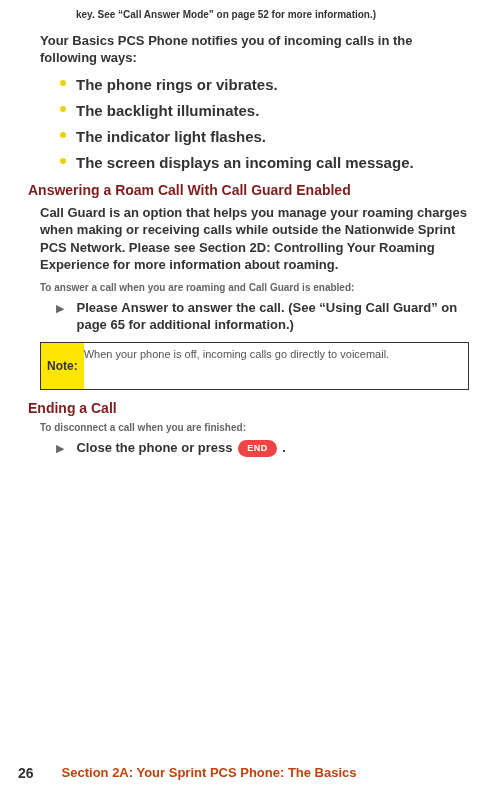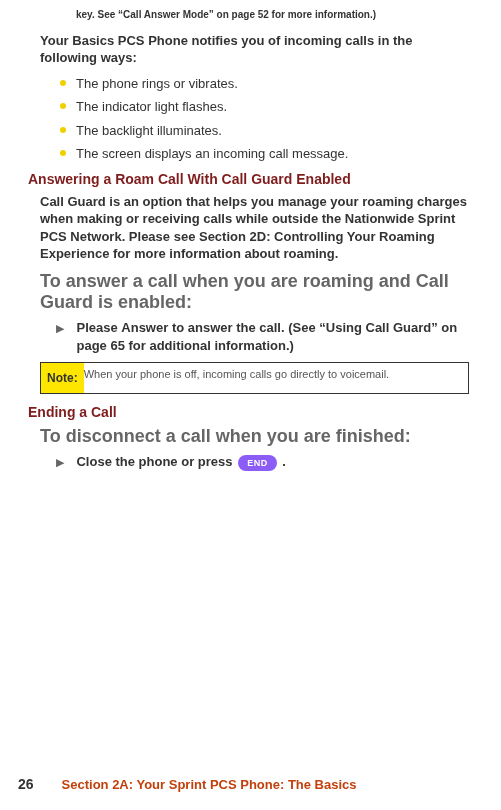--- a/index.html
+++ b/index.html
@@ -33,22 +33,22 @@
       margin-bottom: 8px;
     }
     ul.bullets {
       list-style: none;
       margin-bottom: 8px;
     }
     ul.bullets li {
       position: relative;
       padding-left: 36px;
       font-family: Verdana, Geneva, sans-serif;
-      font-weight: normal;
-      font-size: 13px;
+      font-weight: bold;
+      font-size: 15px;
       line-height: 1.35;
       color: #333;
       margin-bottom: 6px;
     }
     ul.bullets li::before {
       content: "";
       position: absolute;
       left: 20px;
       top: 5px;
       width: 6px;
@@ -61,21 +61,21 @@
       font-weight: 900;
       font-size: 14px;
       color: #7f1d1d;
       margin-top: 6px;
       margin-bottom: 6px;
       margin-left: -12px;
     }
     .subheading {
       font-family: Verdana, Geneva, sans-serif;
       font-weight: 900;
-      font-size: 18px;
+      font-size: 10px;
       color: #666;
       margin-top: 6px;
       margin-bottom: 6px;
     }
     .step {
       display: flex;
       align-items: flex-start;
       margin-bottom: 8px;
       padding-left: 16px;
     }
@@ -98,52 +98,52 @@
       display: flex;
       border: 1px solid #333;
       margin: 8px 0 10px 0;
     }
     .note-label {
       background: #ffe600;
       font-family: Verdana, Geneva, sans-serif;
       font-weight: 900;
       font-size: 12px;
       color: #333;
-      padding: 8px 6px;
+      padding: 16px 6px;
       flex-shrink: 0;
       display: flex;
       align-items: flex-start;
     }
     .note-text {
       font-family: Verdana, Geneva, sans-serif;
       font-size: 11px;
       color: #555;
       padding: 4px 0;
       line-height: 1.3;
     }
     .end-btn {
       display: inline-block;
-      background: #8b5cf6;
+      background: #ef4444;
       color: #fff;
       font-family: Verdana, Geneva, sans-serif;
       font-weight: 900;
       font-size: 9px;
       padding: 2px 9px;
       border-radius: 9px;
       vertical-align: middle;
       margin: 0 2px;
       letter-spacing: 0.5px;
     }
     .footer {
       position: absolute;
-      bottom: 18px;
+      bottom: 29px;
       left: 0;
       width: 100%;
       display: flex;
-      align-items: center;
+      align-items: flex-start;
       padding-left: 18px;
     }
     .footer-page {
       font-family: Verdana, Geneva, sans-serif;
       font-weight: 900;
       font-size: 14px;
       color: #333;
       margin-right: 28px;
     }
     .footer-title {
@@ -156,22 +156,22 @@
 </head>
 <body>
 
 <div class="content">
   <div class="continuation">key. See “Call Answer Mode” on page 52 for more information.)</div>
 
   <div class="para">Your Basics PCS Phone notifies you of incoming calls in the following ways:</div>
 
   <ul class="bullets">
     <li>The phone rings or vibrates.</li>
+    <li>The backlight illuminates.</li>
     <li>The indicator light flashes.</li>
-    <li>The backlight illuminates.</li>
     <li>The screen displays an incoming call message.</li>
   </ul>
 
 
   <div class="section-heading">Answering a Roam Call With Call Guard Enabled</div>
 
   <div class="para">Call Guard is an option that helps you manage your roaming charges when making or receiving calls while outside the Nationwide Sprint PCS Network. Please see Section 2D: Controlling Your Roaming Experience for more information about roaming.</div>
 
   <div class="subheading">To answer a call when you are roaming and Call Guard is enabled:</div>
 

